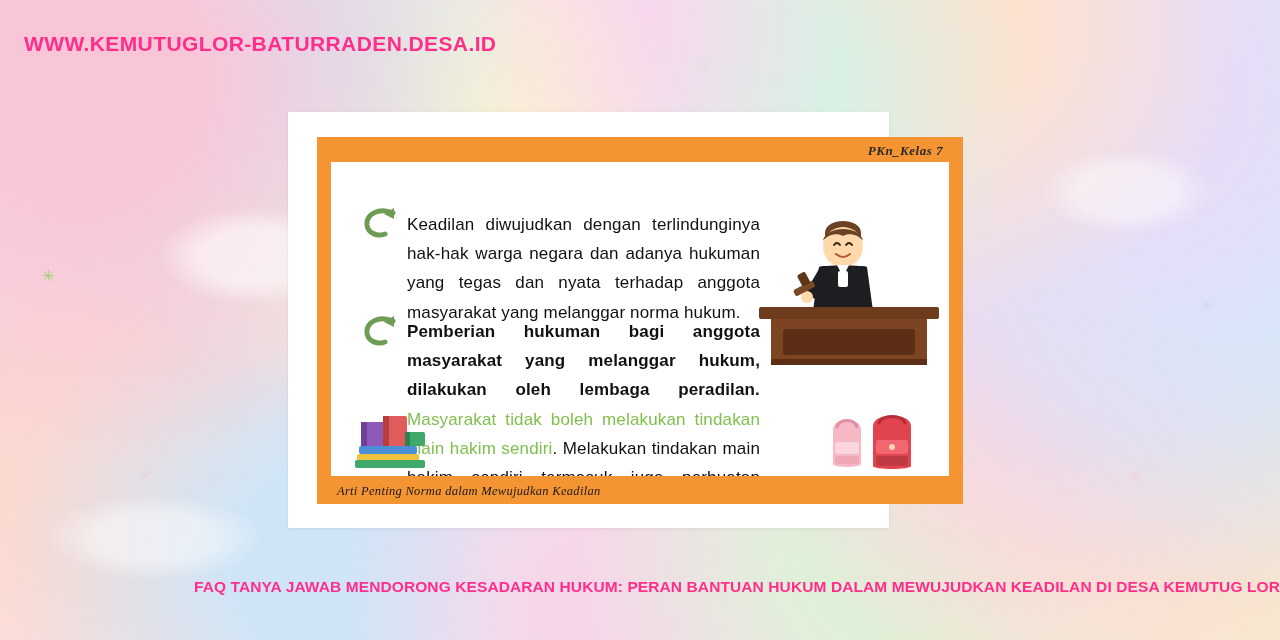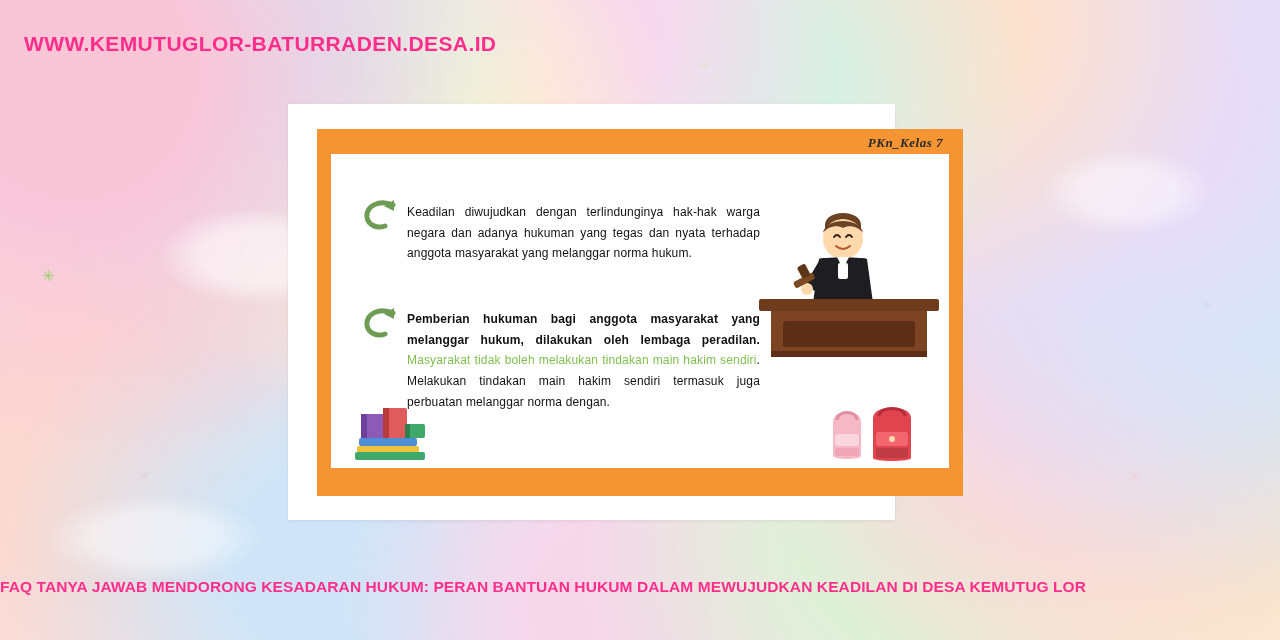--- a/index.html
+++ b/index.html
@@ -68,38 +68,37 @@
     font-family: "Liberation Sans", sans-serif;
     white-space: nowrap;
   }
 
   
   #caption {
     position: absolute;
     left: 0;
     right: 0;
     top: 578px;
-    text-align: left;
+    text-align: right;
     font-size: 15.5px;
     font-weight: bold;
     color: #ff2e8b;
     letter-spacing: .1px;
     white-space: nowrap;
   }
 
   
   #card {
     position: absolute;
     left: 288px;
-    top: 104px;
+    top: 112px;
     width: 601px;
     height: 416px;
     background: #ffffff;
     box-shadow: 0 1px 3px rgba(0,0,0,.08);
-    padding-left: 6px;
   }
 
   
   #slide {
     position: absolute;
     left: 29px;
     top: 25px;
     width: 646px;
     height: 367px;
     background: #f59433;
@@ -134,21 +133,21 @@
     font-style: italic;
     font-size: 12.5px;
     color: #1a1a1a;
     letter-spacing: .3px;
   }
 
   
   .para {
     position: absolute;
     font-family: "Liberation Sans", sans-serif;
-    font-size: 12px;
+    font-size: 17px;
     line-height: 1.72;
     color: #111;
     text-align: justify;
     letter-spacing: .15px;
   }
   #para1 { left: 76px; top: 48px; width: 353px; }
   #para2 { left: 76px; top: 155px; width: 353px; }
   #para2 .bold { font-weight: bold; margin-top: 12px; }
   #para2 .green { color: #7fbf4d; }
 
@@ -285,16 +284,17 @@
           <path d="M58 24 C58 10, 96 10, 96 24 L96 64 C96 68, 58 68, 58 64 Z" fill="#e0444e"></path>
           <path d="M64 22 C64 12, 90 12, 90 22" fill="none" stroke="#b62d37" stroke-width="3"></path>
           <rect x="61" y="38" width="32" height="14" rx="3" fill="#f2676f"></rect>
           <rect x="61" y="54" width="32" height="10" rx="3" fill="#c03a43"></rect>
           <circle cx="77" cy="45" r="3" fill="#ffd9ab"></circle>
         </svg>
       </div>
 
     </div>
 
+    <div id="slide-footer">Arti Penting Norma dalam Mewujudkan Keadilan</div>
   </div>
 </div>
 
 <div id="caption">FAQ TANYA JAWAB MENDORONG KESADARAN HUKUM: PERAN BANTUAN HUKUM DALAM MEWUJUDKAN KEADILAN DI DESA KEMUTUG LOR</div>
 
 </body></html>

